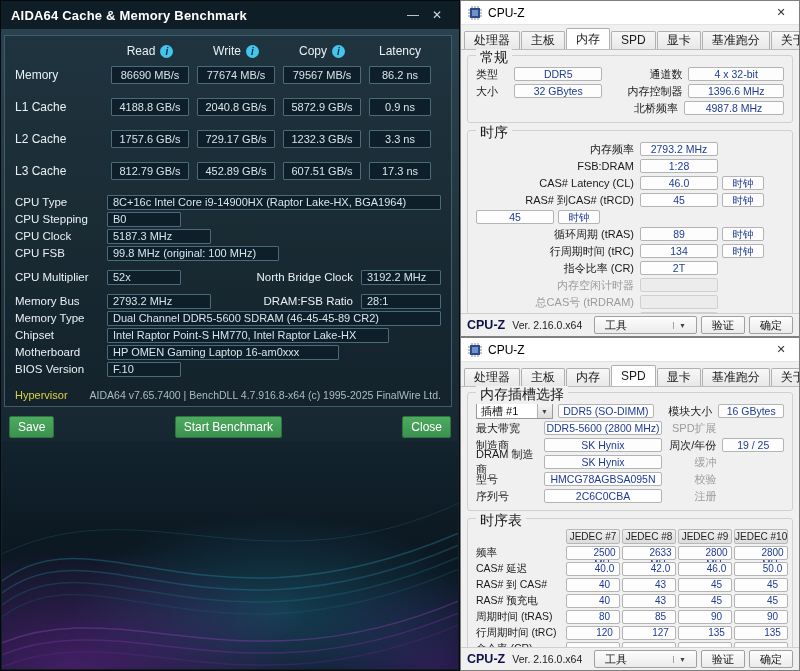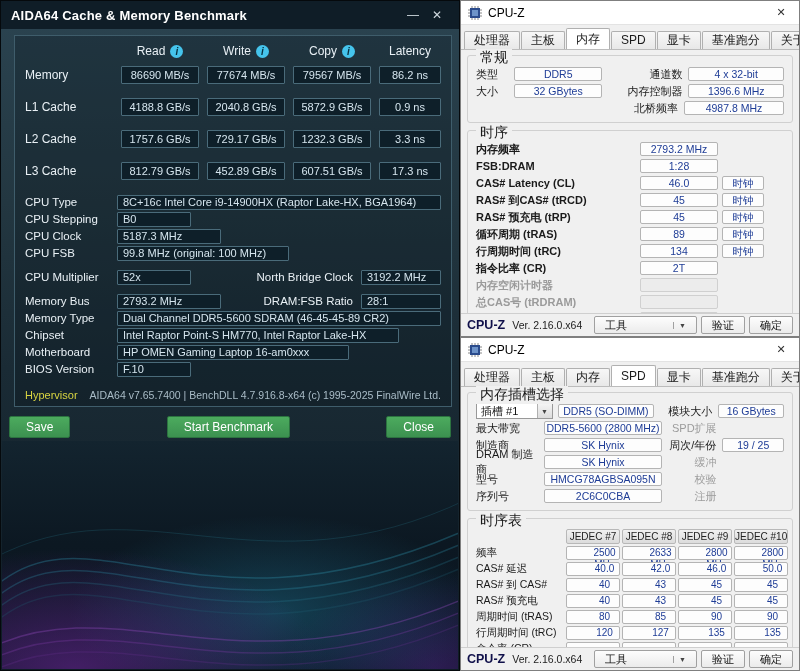--- a/index.html
+++ b/index.html
@@ -7,21 +7,21 @@
   .screen { position:relative; width:800px; height:671px; overflow:hidden; background:#111; }
 
   
   .aida { position:absolute; left:0; top:0; width:460px; height:671px; overflow:hidden;
           background:linear-gradient(180deg,#2b4451 0%, #233741 30%, #1a2b35 55%, #0f1c25 100%);
           border:1px solid #05090c; }
   .aida-titlebar { height:28px; background:#0f1d27; display:flex; align-items:center; padding:0 10px; }
   .aida-title { color:#ffffff; font-size:13px; font-weight:bold; letter-spacing:0.2px; }
   .aida-ctrl { color:#cfd8de; width:24px; text-align:center; font-size:12px; cursor:default; }
   .aida-ctrl.min { margin-left:auto; }
-  .aida-panel { position:absolute; left:13px; right:7px; top:34px; height:372px;
+  .aida-panel { position:absolute; left:3px; right:7px; top:34px; height:372px;
                 border:1px solid #3f5d6b; padding:8px 10px; background:rgba(6,18,26,0.28); }
   .bench-grid { display:grid; grid-template-columns:88px 78px 78px 78px 62px; column-gap:8px; align-items:center; }
   .bench-head { margin-bottom:8px; }
   .bh { display:flex; justify-content:center; align-items:center; gap:5px; color:#e9f0f5; font-size:12px; }
   .info-badge { width:13px; height:13px; border-radius:50%; background:#45c4ec; color:#07303f;
                 font-weight:bold; font-style:italic; font-size:10px; line-height:13px; text-align:center; display:inline-block; }
   .bench-row { margin-bottom:14px; }
   .well { background:#0e1f29; border:1px solid #4a6b7a; color:#d5e5ee; font-size:11px;
           height:18px; line-height:16px; text-align:center; border-radius:1px;
           overflow:hidden; white-space:nowrap; }
@@ -30,21 +30,21 @@
   .info-row .well { height:15px; line-height:13px; text-align:left; padding:0 5px; }
   .i-label { width:92px; flex-shrink:0; color:#e9f0f5; font-size:11.5px; }
   .i-label2 { margin-left:auto; color:#e9f0f5; font-size:11.5px; margin-right:8px; }
   .grow { flex:1; }
   .gap8 { margin-top:8px; }
   .aida-bottom { display:flex; align-items:center; margin-top:12px; }
   .hyp { color:#d8d441; font-size:11px; }
   .aida-footer { margin-left:auto; color:#a9bcc7; font-size:10.5px; white-space:nowrap; }
   .aida-buttons { position:absolute; left:8px; right:8px; top:415px; display:flex; justify-content:space-between; }
   .abtn { background:linear-gradient(#4cab5e,#3c9150); border:1px solid #2c7340; color:#fff;
-          font-size:12px; height:22px; padding:0 16px; border-radius:2px; font-family:inherit; cursor:pointer; }
+          font-size:12px; height:22px; padding:0 8px; border-radius:2px; font-family:inherit; cursor:pointer; }
   .aida-art { position:absolute; left:1px; right:1px; bottom:1px; height:228px;
       background:
         radial-gradient(90% 85% at 16% 100%, rgba(124,42,170,0.50), rgba(124,42,170,0) 62%),
         radial-gradient(70% 65% at 60% 75%, rgba(34,126,156,0.40), rgba(34,126,156,0) 65%),
         radial-gradient(55% 70% at 95% 100%, rgba(92,40,150,0.42), rgba(92,40,150,0) 60%),
         linear-gradient(180deg, #13242f 0%, #0c1822 45%, #091320 100%); }
   .aida-art svg { width:100%; height:100%; display:block; }
 
   
   .cz { position:absolute; left:460px; width:340px; background:#f0f0f0; border:1px solid #7f7f7f; overflow:hidden; }
@@ -67,21 +67,21 @@
   .cz-well { background:#fdfdfd; border:1px solid #b4b4b4; border-radius:2px; color:#1e3c96; font-size:10.5px;
              height:14px; line-height:12px; text-align:center; overflow:hidden; white-space:nowrap; }
   .cz-muted { color:#9b9b9b; }
   .cz-well.disabled { background:#ececec; border-color:#d0d0d0; }
   
   .g-l1 { width:40px; }
   .g-w1 { width:92px; }
   .g-l2 { margin-left:auto; width:84px; text-align:right; margin-right:6px; }
   .g-w2 { width:100px; }
   
-  .tlabel { width:158px; margin-right:6px; flex-shrink:0;font-weight:bold; }
+  .tlabel { width:158px; text-align:right; margin-right:6px; flex-shrink:0; }
   .twell { width:78px; }
   .tunit { width:42px; margin-left:4px; }
   
   .s-l1 { width:68px; flex-shrink:0; }
   .s-w1 { width:138px; }
   .s-w1b { width:106px; }
   .s-l2 { margin-left:auto; width:64px; text-align:right; margin-right:6px; }
   .s-w2 { width:72px; }
   .cz-select { display:flex; width:84px; height:16px; border:1px solid #999; background:#fff; font-size:11px;
                align-items:center; margin-right:5px; cursor:default;gap:12px; }
@@ -296,21 +296,20 @@
           <span class="tlabel">CAS# Latency (CL)</span>
           <span class="cz-well twell">46.0</span>
           <span class="cz-well tunit">时钟</span>
         </div>
         <div class="cz-row">
           <span class="tlabel">RAS# 到CAS# (tRCD)</span>
           <span class="cz-well twell">45</span>
           <span class="cz-well tunit">时钟</span>
         </div>
         <div class="cz-row">
-          <span class="tlabel">RAS# 预充电 (tRP)</span>
           <span class="cz-well twell">45</span>
           <span class="cz-well tunit">时钟</span>
         </div>
         <div class="cz-row">
           <span class="tlabel">循环周期 (tRAS)</span>
           <span class="cz-well twell">89</span>
           <span class="cz-well tunit">时钟</span>
         </div>
         <div class="cz-row">
           <span class="tlabel">行周期时间 (tRC)</span>

